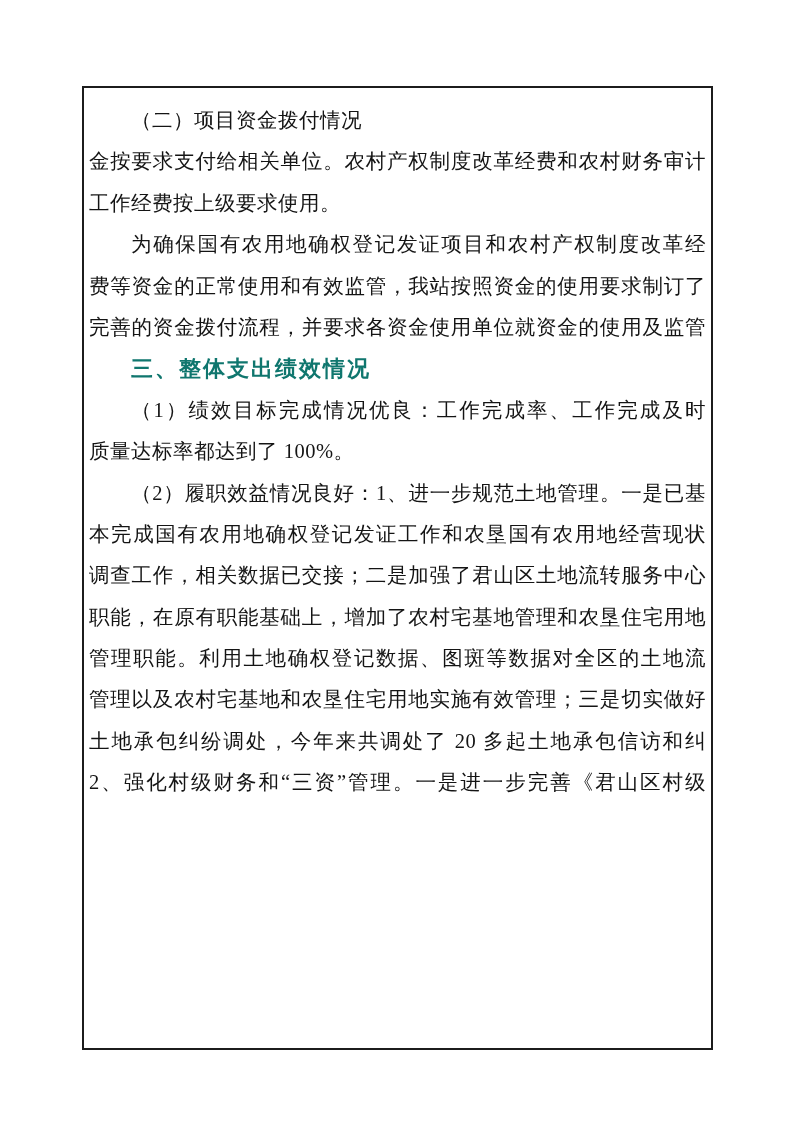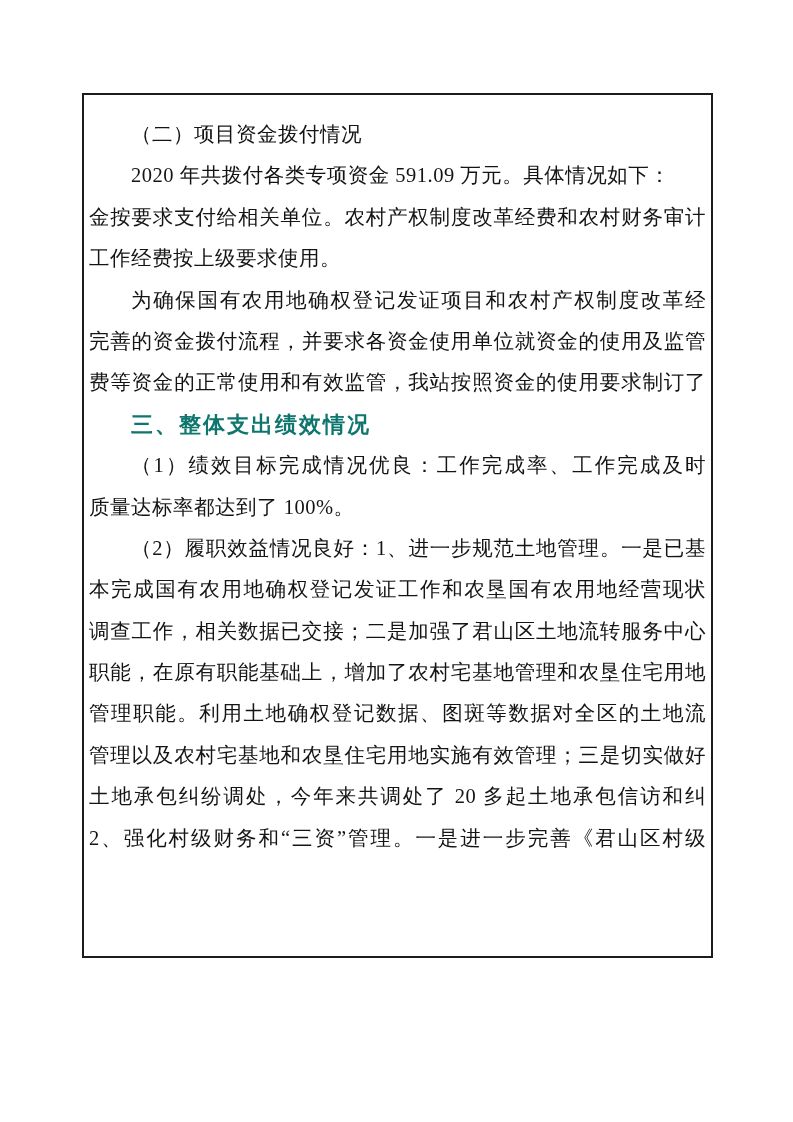--- a/index.html
+++ b/index.html
@@ -15,26 +15,26 @@
   }
   .page {
     position: absolute;
     left: 0; top: 0;
     width: 793px; height: 1122px;
     background: #ffffff;
   }
   .text-cell {
     position: absolute;
     left: 82px;
-    top: 93px;
+    top: 86px;
     width: 631px;
-    height: 865px;
+    height: 964px;
     box-sizing: border-box;
     border: 2px solid #1c1c1c;
-    padding: 19px 5px 0 5px;
+    padding: 12px 5px 0 5px;
     background: #ffffff;
     overflow: hidden;
   }
   .line {
     height: 41.4px;
     line-height: 41.4px;
     font-size: 20.5px;
     color: #141414;
     white-space: normal;
     overflow: hidden;
@@ -56,26 +56,25 @@
     color: #0f766e;
   }
 </style>
 </head>
 <body>
 
 <div class="page">
   <div class="text-cell">
 
   <div class="line indent">（二）项目资金拨付情况</div>
-      <div class="line indent">2020 年共拨付各类专项资金 591.09 万元。具体情况如下：</div>
       <div class="line just">金按要求支付给相关单位。农村产权制度改革经费和农村财务审计</div>
       <div class="line">工作经费按上级要求使用。</div>
       <div class="line just indent">为确保国有农用地确权登记发证项目和农村产权制度改革经</div>
+      <div class="line just">费等资金的正常使用和有效监管，我站按照资金的使用要求制订了</div>
       <div class="line just">完善的资金拨付流程，并要求各资金使用单位就资金的使用及监管</div>
-      <div class="line just">费等资金的正常使用和有效监管，我站按照资金的使用要求制订了</div>
       <div class="line indent heading">三、整体支出绩效情况</div>
       <div class="line just indent">（1）绩效目标完成情况优良：工作完成率、工作完成及时率、</div>
       <div class="line">质量达标率都达到了 100%。</div>
       <div class="line just indent">（2）履职效益情况良好：1、进一步规范土地管理。一是已基</div>
       <div class="line just">本完成国有农用地确权登记发证工作和农垦国有农用地经营现状</div>
       <div class="line just">调查工作，相关数据已交接；二是加强了君山区土地流转服务中心</div>
       <div class="line just">职能，在原有职能基础上，增加了农村宅基地管理和农垦住宅用地</div>
       <div class="line just">管理职能。利用土地确权登记数据、图斑等数据对全区的土地流转、</div>
       <div class="line just">管理以及农村宅基地和农垦住宅用地实施有效管理；三是切实做好</div>
       <div class="line just">土地承包纠纷调处，今年来共调处了 20 多起土地承包信访和纠纷；</div>

